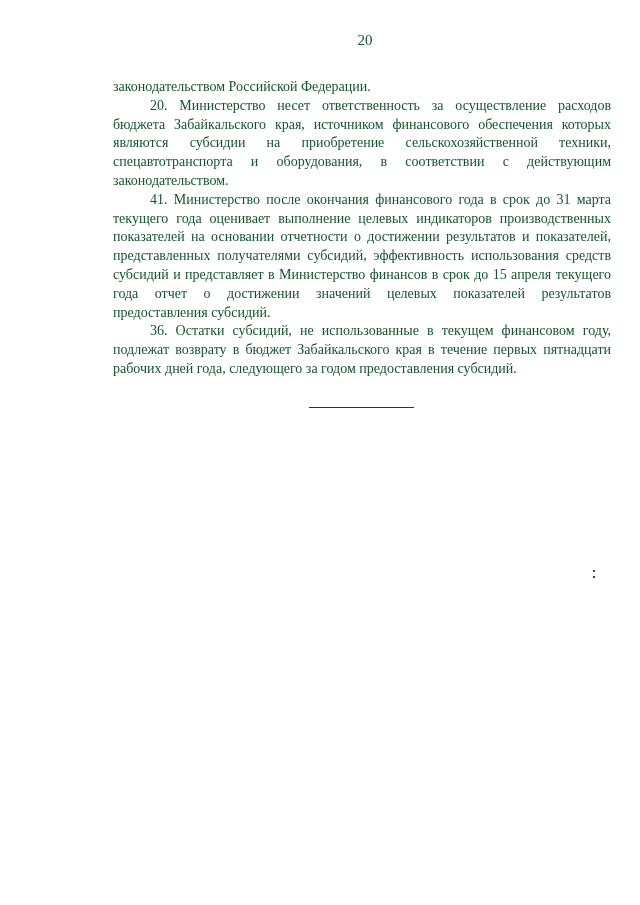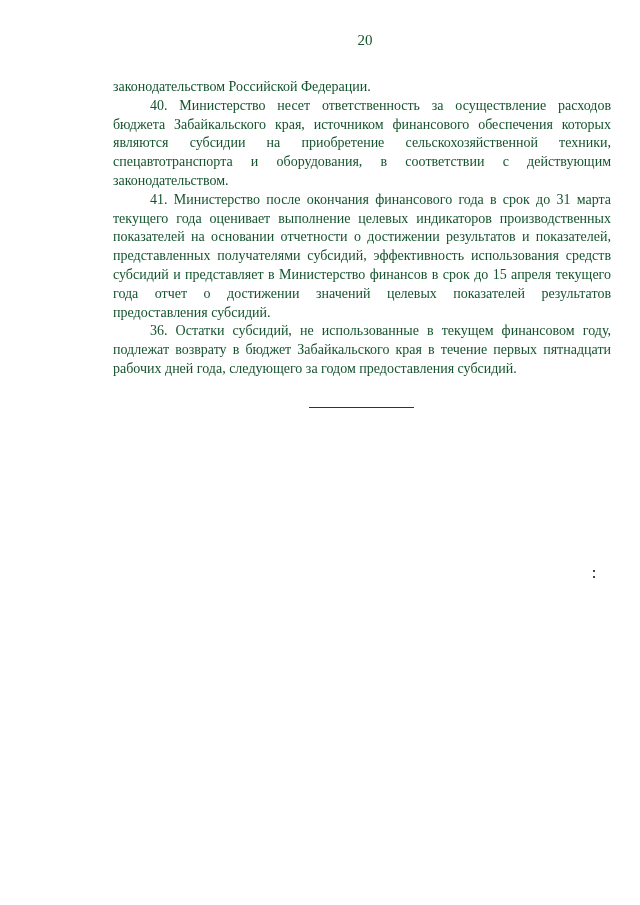--- a/index.html
+++ b/index.html
@@ -28,21 +28,21 @@
   .stray-mark.b { top: 576px; }
 </style>
 </head>
 <body>
 
 <div class="page">
   <div class="page-number">20</div>
 
   <div class="body-text">
     <p class="para">законодательством Российской Федерации.</p>
-    <p class="para indent">40. Министерство несет ответственность за осуществление расходов бюджета Забайкальского края, источником финансового обеспечения которых являются субсидии на приобретение сельскохозяйственной техники, спецавтотранспорта и оборудования, в соответствии с действующим законодательством.</p>
+    <p class="para indent">20. Министерство несет ответственность за осуществление расходов бюджета Забайкальского края, источником финансового обеспечения которых являются субсидии на приобретение сельскохозяйственной техники, спецавтотранспорта и оборудования, в соответствии с действующим законодательством.</p>
     <p class="para indent">41. Министерство после окончания финансового года в срок до 31 марта текущего года оценивает выполнение целевых индикаторов производственных показателей на основании отчетности о достижении результатов и показателей, представленных получателями субсидий, эффективность использования средств субсидий и представляет в Министерство финансов в срок до 15 апреля текущего года отчет о достижении значений целевых показателей результатов предоставления субсидий.</p>
     <p class="para indent">36. Остатки субсидий, не использованные в текущем финансовом году, подлежат возврату в бюджет Забайкальского края в течение первых пятнадцати рабочих дней года, следующего за годом предоставления субсидий.</p>
   </div>
 
   <div class="separator"></div>
   <div class="stray-mark"></div>
   <div class="stray-mark b"></div>
 </div>
 
 </body></html>

